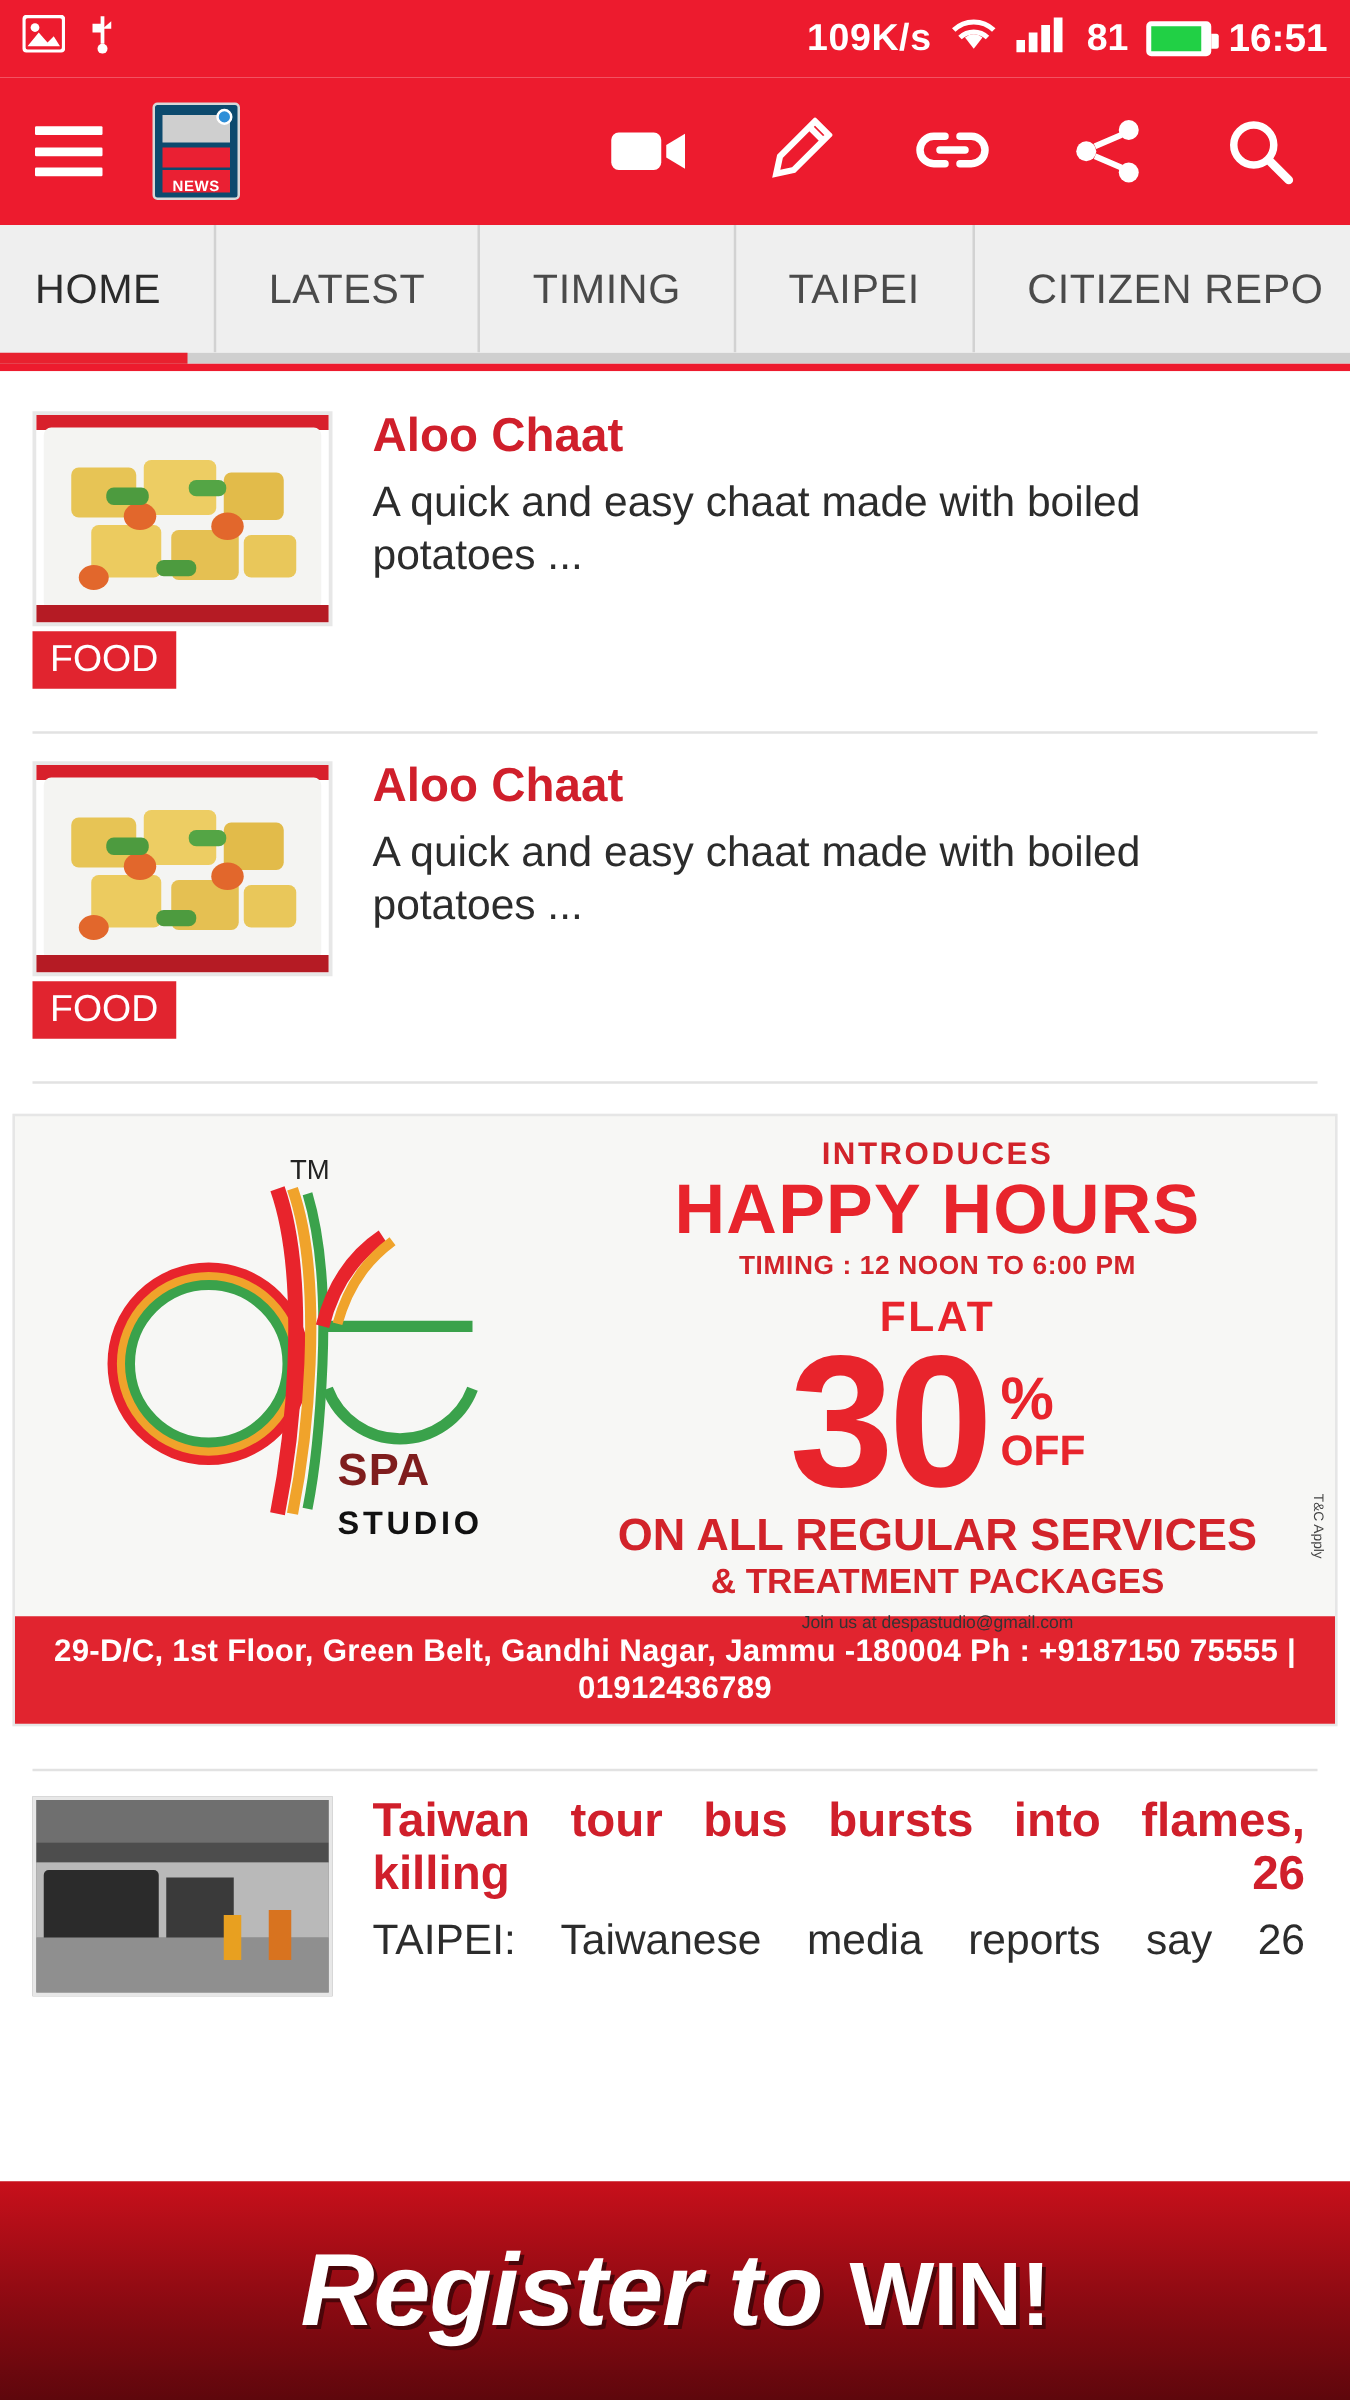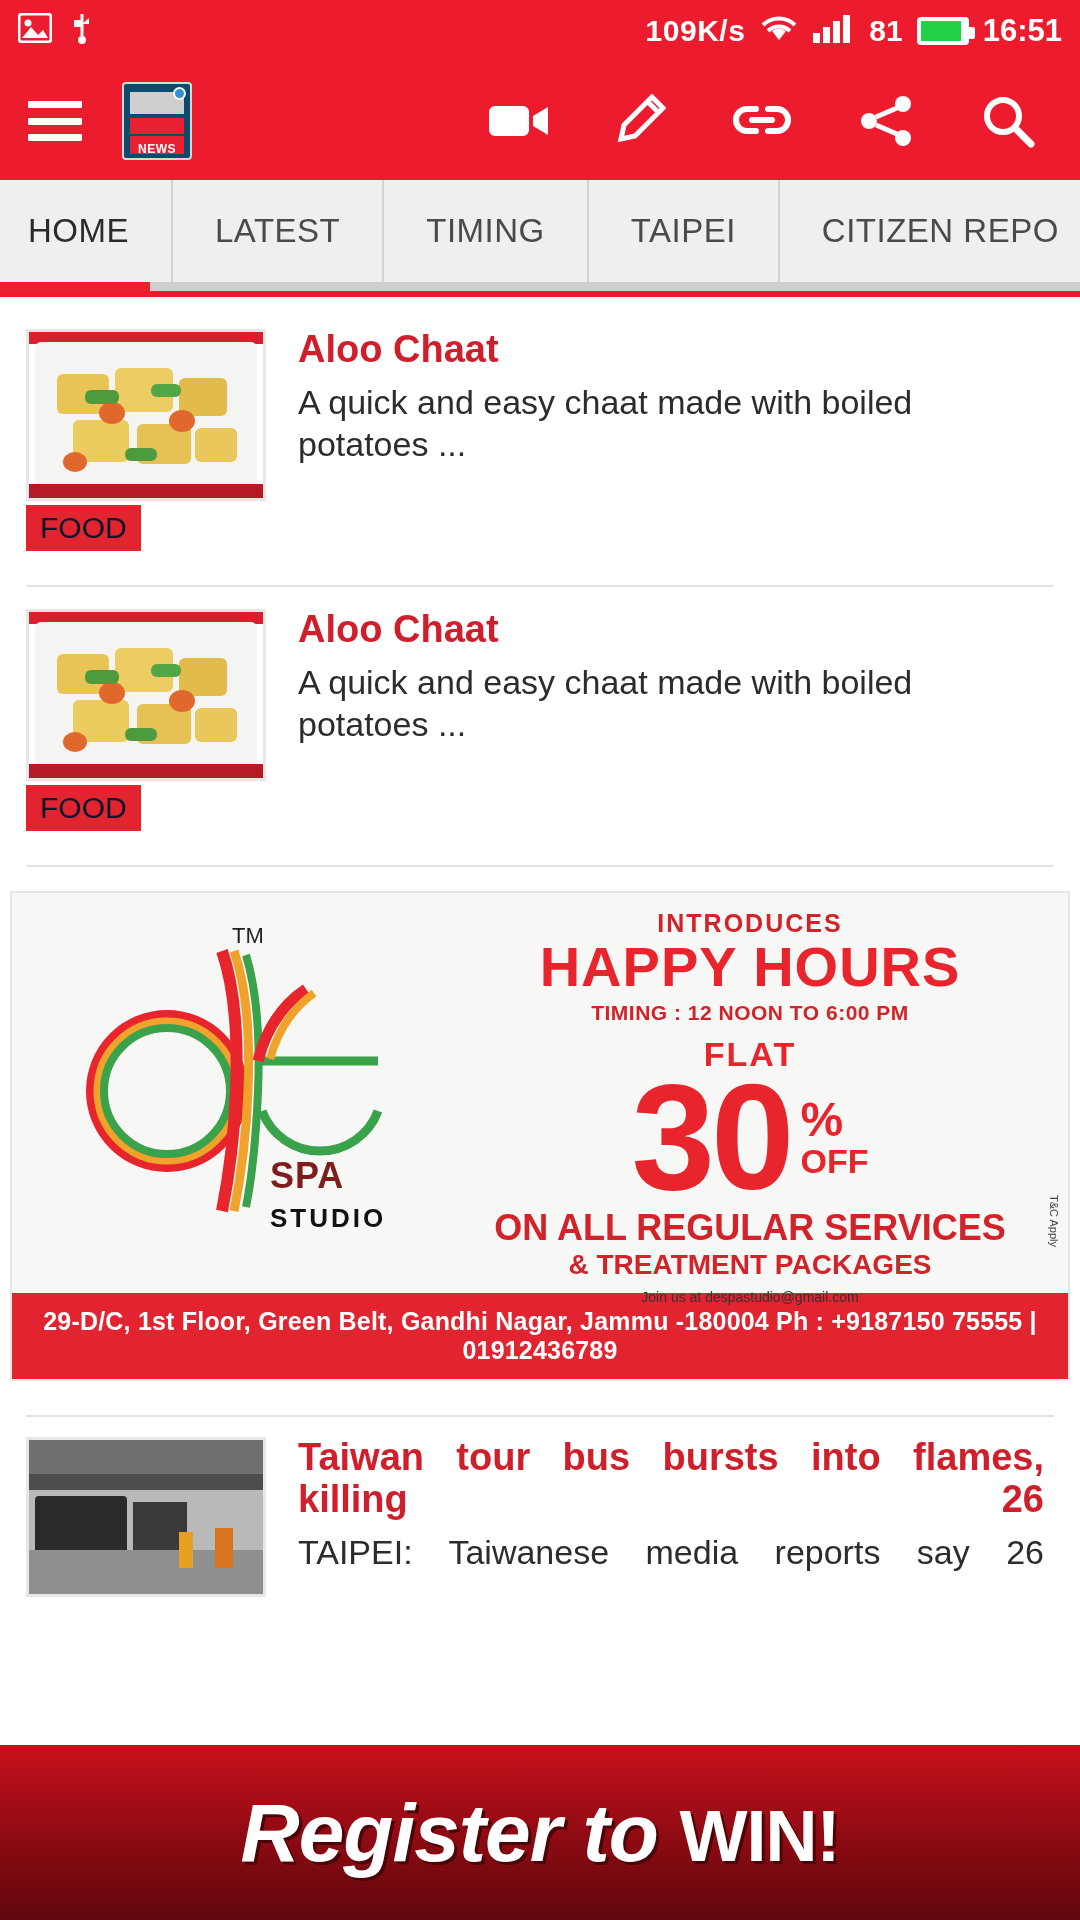--- a/index.html
+++ b/index.html
@@ -79,21 +79,21 @@
   .thumb-wrap { width:240px; flex:0 0 240px; position:relative; }
   .thumb {
     width:240px; height:172px; border:3px solid #e7e7e7; background:#fff;
     position:relative; overflow:hidden;
   }
   .thumb .plate { position:absolute; inset:10px 6px 10px 6px; background:#f4f4f2; border-radius:6px; }
   .thumb .frame-red-t { position:absolute; left:0; right:0; top:0; height:12px; background:#d8202c; }
   .thumb .frame-red-b { position:absolute; left:0; right:0; bottom:0; height:14px; background:#b51b24; }
   .food-blob { position:absolute; border-radius:6px; }
   .cat-tag {
-    display:inline-block; background:#e1242f; color:#0f172a;
+    display:inline-block; background:#e1242f; color:#ffffff;
     font-size:30px; padding:6px 14px; margin-top:4px;
   }
   .news-text { padding-left:32px; padding-right:10px; flex:1; }
   .news-title {
     color:#d01f2b; font-size:38px; font-weight:bold; line-height:1.1;
     margin-bottom:10px;
   }
   .news-desc { color:#2c2c2c; font-size:34px; line-height:1.25; }
   .divider { height:2px; background:#e2e2e2; margin:34px 26px 0 26px; }
 

